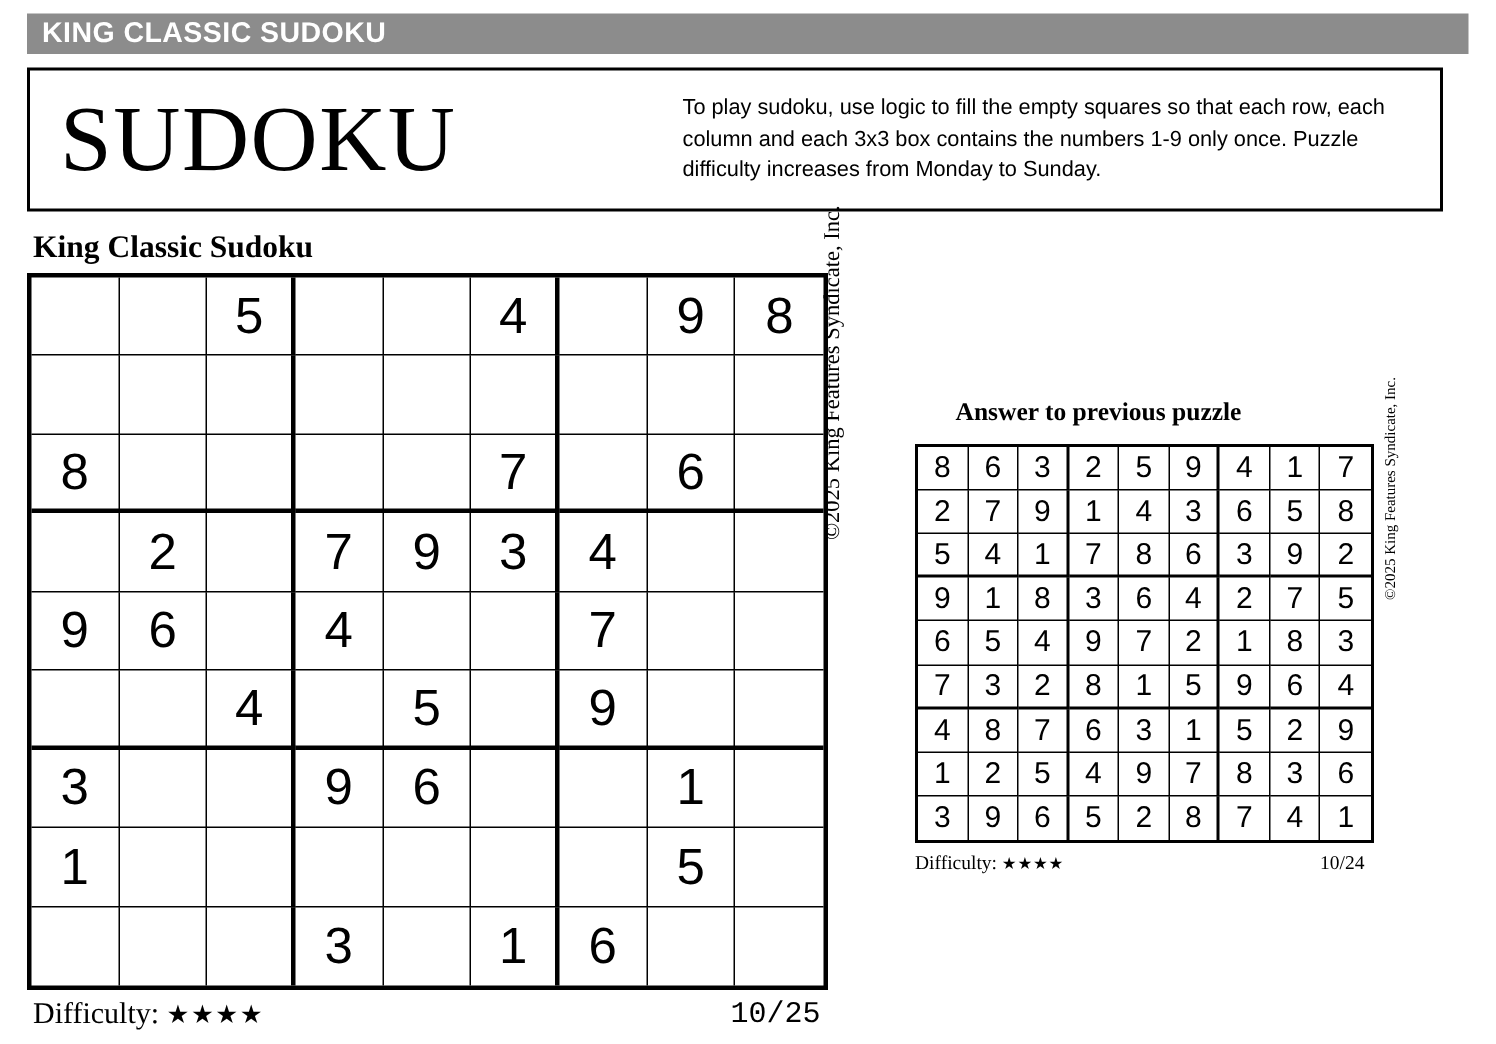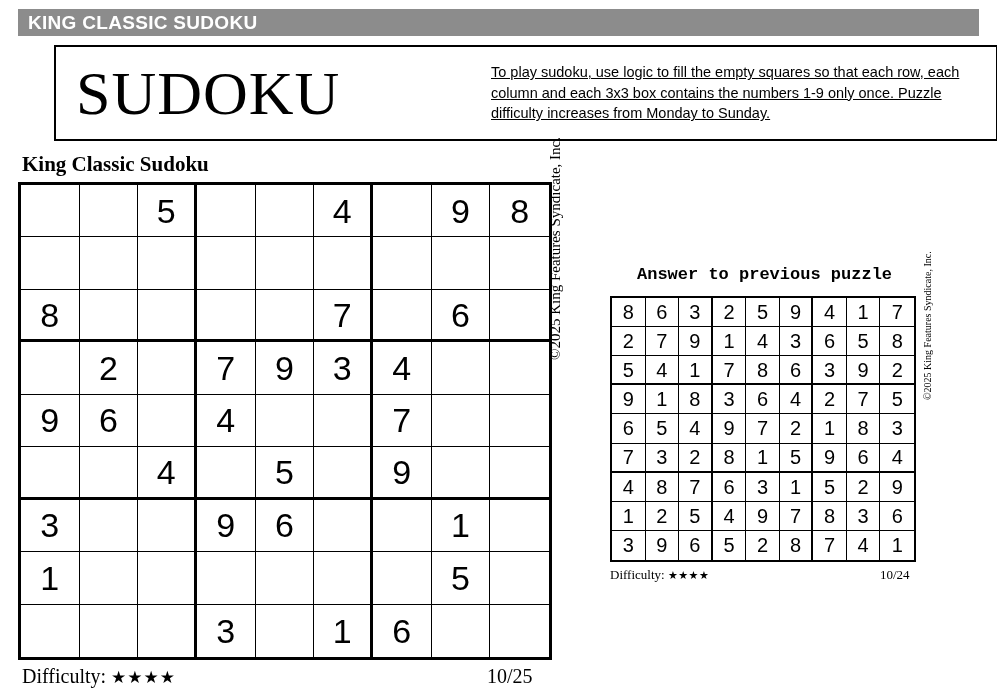--- a/index.html
+++ b/index.html
@@ -39,38 +39,36 @@
   .masthead {
     position: absolute;
     left: 18px;
     top: 45px;
     width: 940px;
     height: 92px;
     border: 2px solid #000;
     background: #fff;
     display: flex;
     align-items: center;
-    margin-left: 36px;
   }
   .masthead .logo {
     font-family: "Liberation Serif", serif;
     font-size: 62px;
     letter-spacing: 1px;
     padding-left: 20px;
     width: 415px;
     line-height: 1;
     color: #000;
   }
   .masthead .blurb {
     font-family: "Liberation Sans", sans-serif;
     font-size: 14.5px;
     line-height: 1.42;
     color: #000;
     width: 490px;
-    text-decoration: underline;
   }
 
   
   .puzzle-heading {
     position: absolute;
     left: 22px;
     top: 152px;
     font-family: "Liberation Serif", serif;
     font-weight: bold;
     font-size: 21px;
@@ -123,21 +121,21 @@
     white-space: nowrap;
   }
   .main-difficulty .stars {
     letter-spacing: 1px;
     font-size: 17px;
   }
   .main-date {
     position: absolute;
     left: 487px;
     top: 665px;
-    font-family: Liberation Serif, serif;
+    font-family: Liberation Mono, monospace;
     font-size: 20px;
     color: #000;
   }
 
   
   .copyright-vertical {
     position: absolute;
     left: 547px;
     top: 360px;
     font-family: "Liberation Serif", serif;
@@ -146,21 +144,21 @@
     transform: rotate(-90deg);
     transform-origin: left top;
     white-space: nowrap;
   }
 
   
   .answer-title {
     position: absolute;
     left: 637px;
     top: 265px;
-    font-family: Liberation Mono, monospace;
+    font-family: Liberation Serif, serif;
     font-weight: bold;
     font-size: 17px;
     color: #000;
   }
   .answer-grid {
     position: absolute;
     left: 610px;
     top: 296px;
     width: 306px;
     height: 266px;

